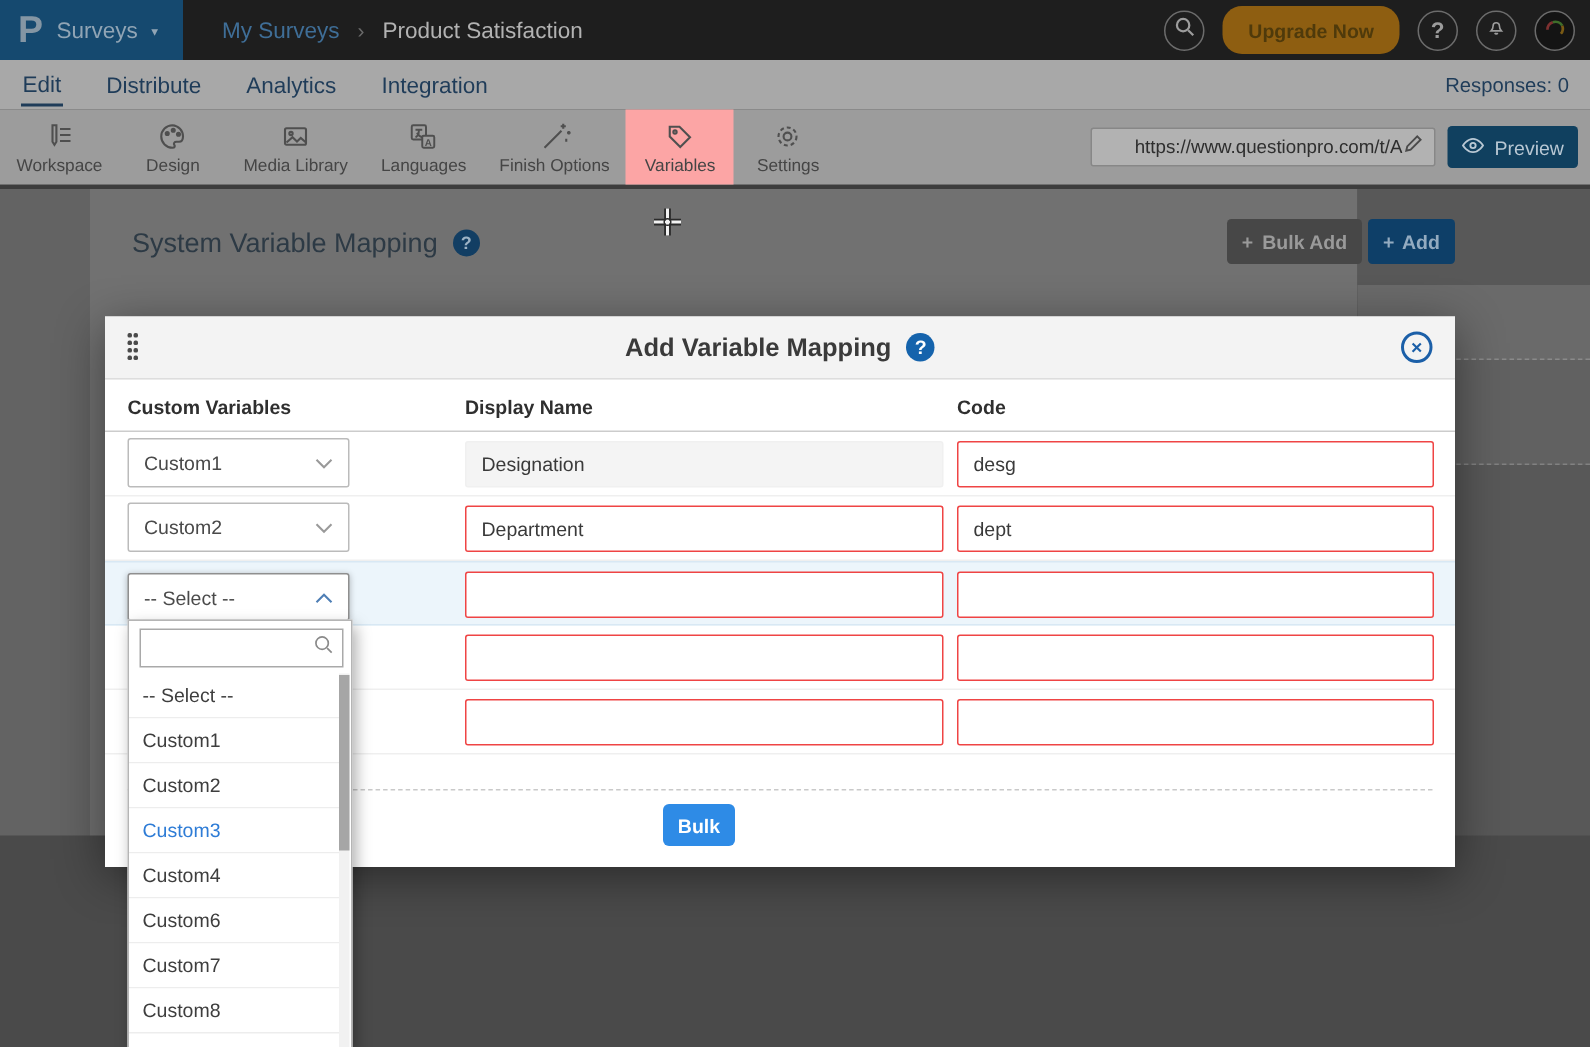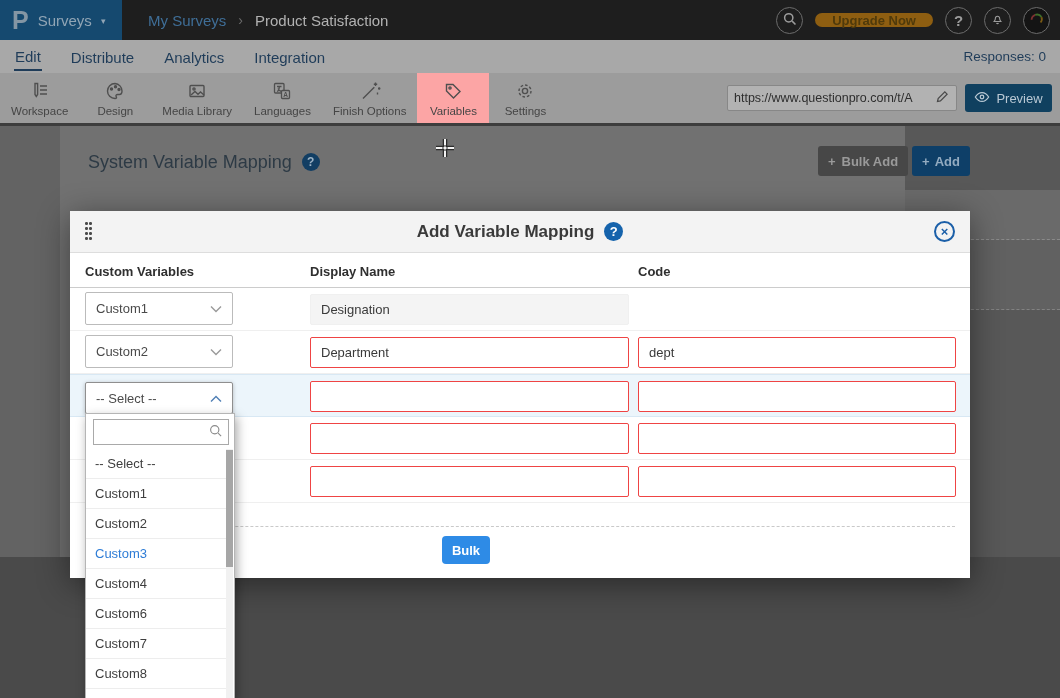--- a/index.html
+++ b/index.html
@@ -12,39 +12,39 @@
   .brand-block { left:0; top:0; width:122px; height:40px; background:#15496f; display:flex; align-items:center; padding-left:12px; gap:9px; cursor:pointer; }
   .logo-p { font-size:25px; font-weight:bold; color:#8496a4; line-height:1; }
   .brand-label { color:#91a5b5; font-size:15px; }
   .brand-caret { color:#91a5b5; font-size:9px; margin-top:2px; }
   .crumbs { left:148px; top:0; height:40px; display:flex; align-items:center; gap:12px; }
   .crumb-parent { color:#3f6e97; font-size:15px; cursor:pointer; }
   .crumb-sep { color:#6a6a6a; font-size:14px; }
   .crumb-current { color:#b2b2b2; font-size:15px; }
   .top-right { right:10px; top:0; height:40px; display:flex; align-items:center; gap:12px; }
   .circ-btn { width:27px; height:27px; border:1.5px solid #6c6c6c; border-radius:50%; display:flex; align-items:center; justify-content:center; cursor:pointer; }
-  .upgrade-btn { height:14px; padding:0 17px; background:#8e5e11; border:none; border-radius:13px; color:#4f3a0b; font-weight:bold; font-size:13px; cursor:pointer; font-family:"Liberation Sans",sans-serif; }
+  .upgrade-btn { height:32px; padding:0 17px; background:#8e5e11; border:none; border-radius:13px; color:#4f3a0b; font-weight:bold; font-size:13px; cursor:pointer; font-family:"Liberation Sans",sans-serif; }
   .help-q { color:#9c9c9c; font-weight:bold; font-size:15px; }
   .avatar-btn { background:#141414; }
 
   
   .tabbar { left:0; top:40px; width:1060px; height:33px; background:#a8a8a8; display:flex; align-items:center; z-index:5; }
   .tab { color:#1f3c59; font-size:15px; cursor:pointer; margin-left:28px; padding:5px 1px 4px; }
   .tab:first-child { margin-left:14px; }
   .tab.active { border-bottom:2px solid #1f3c59; }
   .responses { margin-left:auto; margin-right:14px; color:#1f3c59; font-size:13.5px; }
 
   
   .toolbar { left:0; top:73px; width:1060px; height:50px; background:#9c9c9c; display:flex; align-items:stretch; z-index:5; }
   .tool-item { display:flex; flex-direction:column; align-items:center; justify-content:center; gap:3px; padding:0 11px; min-width:72px; cursor:pointer; }
   .tool-item.active { background:#fca5a5; }
   .tool-label { font-size:11.5px; color:#454545; white-space:nowrap; }
   .tool-icon svg { display:block; }
   .url-wrap { position:absolute; left:727px; top:12px; width:230px; height:26px; background:#b2b2b2; border:1px solid #878787; border-radius:2px; display:flex; align-items:center; padding:0 6px; }
-  .url-input { flex:1; min-width:0; border:none; background:transparent; color:#2e2e2e; font-size:12.5px; outline:none; font-family:"Liberation Sans",sans-serif; }
+  .url-input { flex:1; min-width:0; border:none; background:transparent; color:#2e2e2e; font-size:12.5px; outline:none; font-family:"Liberation Sans",sans-serif;text-align:right; }
   .preview-btn { position:absolute; left:965px; top:11px; width:87px; height:28px; background:#10405f; color:#b9c8d4; border:none; border-radius:3px; font-size:13px; display:flex; align-items:center; justify-content:center; gap:6px; cursor:pointer; font-family:"Liberation Sans",sans-serif; }
   .toolbar-shadow { left:0; top:123px; width:1060px; height:3px; background:#3d3d3d; z-index:4; }
 
   
   .main-left-strip { left:0; top:126px; width:60px; height:431px; background:#636363; }
   .main-card { left:60px; top:126px; width:845px; height:431px; background:#717171; }
   .main-right { left:905px; top:126px; width:155px; height:431px; background:#585858; }
   .mr-band1 { left:905px; top:190px; width:155px; height:50px; background:#6a6a6a; border-bottom:1px dashed #8a8a8a; }
   .mr-band2 { left:905px; top:240px; width:155px; height:70px; background:#616161; border-bottom:1px dashed #828282; }
   .page-title-row { left:88px; top:146px; height:32px; display:flex; align-items:center; gap:10px; }
@@ -286,20 +286,21 @@
   </div>
 
   <div class="map-row" style="top:77px;">
     <div class="sel-box">
       <span>Custom1</span>
       <span class="chev"><svg width="12" height="8" viewBox="0 0 12 8" fill="none" stroke="#9a9a9a" stroke-width="1.4">
             <path d="M1 1.5l5 5 5-5"></path>
           </svg></span>
     </div>
     <input class="txt-input col-disp readonly" type="text" value="Designation" style="">
+    <input class="txt-input col-code" type="text" value="desg" style="">
   </div>
 
   <div class="map-row" style="top:120px;">
     <div class="sel-box">
       <span>Custom2</span>
       <span class="chev"><svg width="12" height="8" viewBox="0 0 12 8" fill="none" stroke="#9a9a9a" stroke-width="1.4">
             <path d="M1 1.5l5 5 5-5"></path>
           </svg></span>
     </div>
     <input class="txt-input col-disp" type="text" value="Department" style="">

